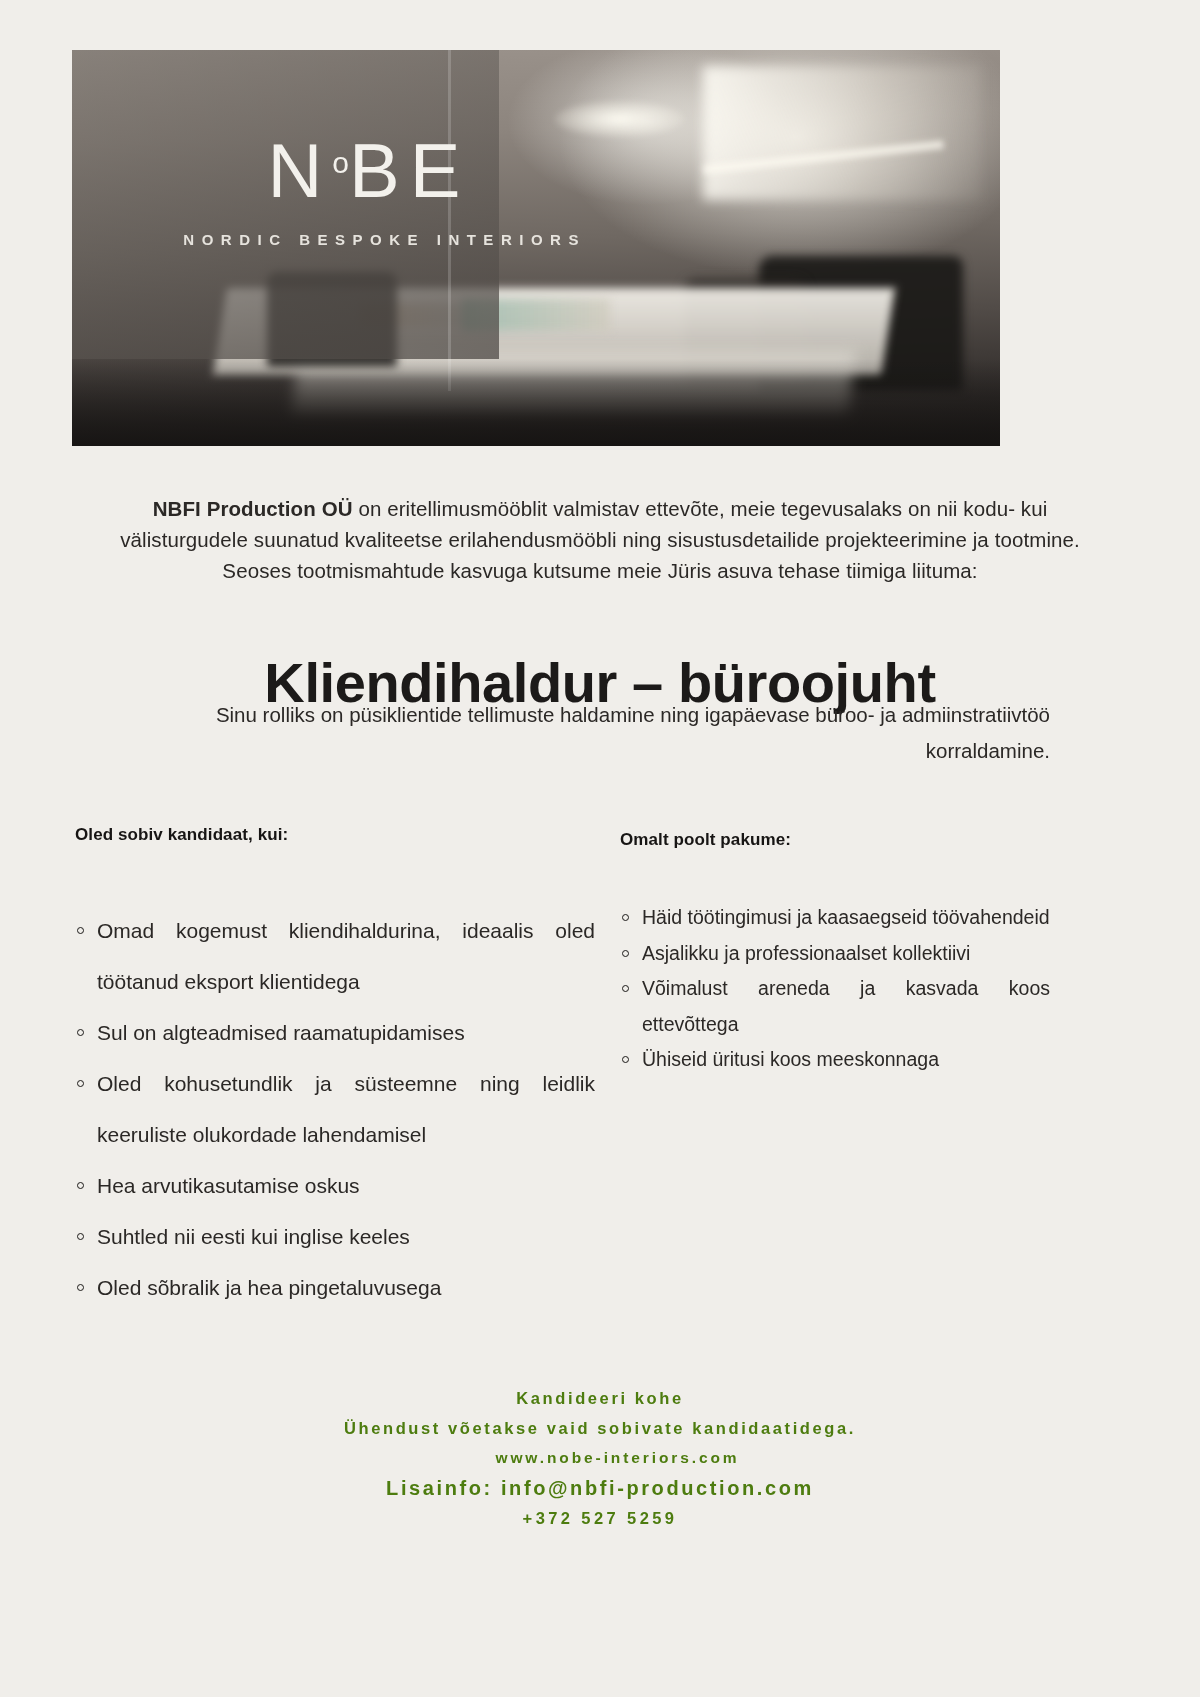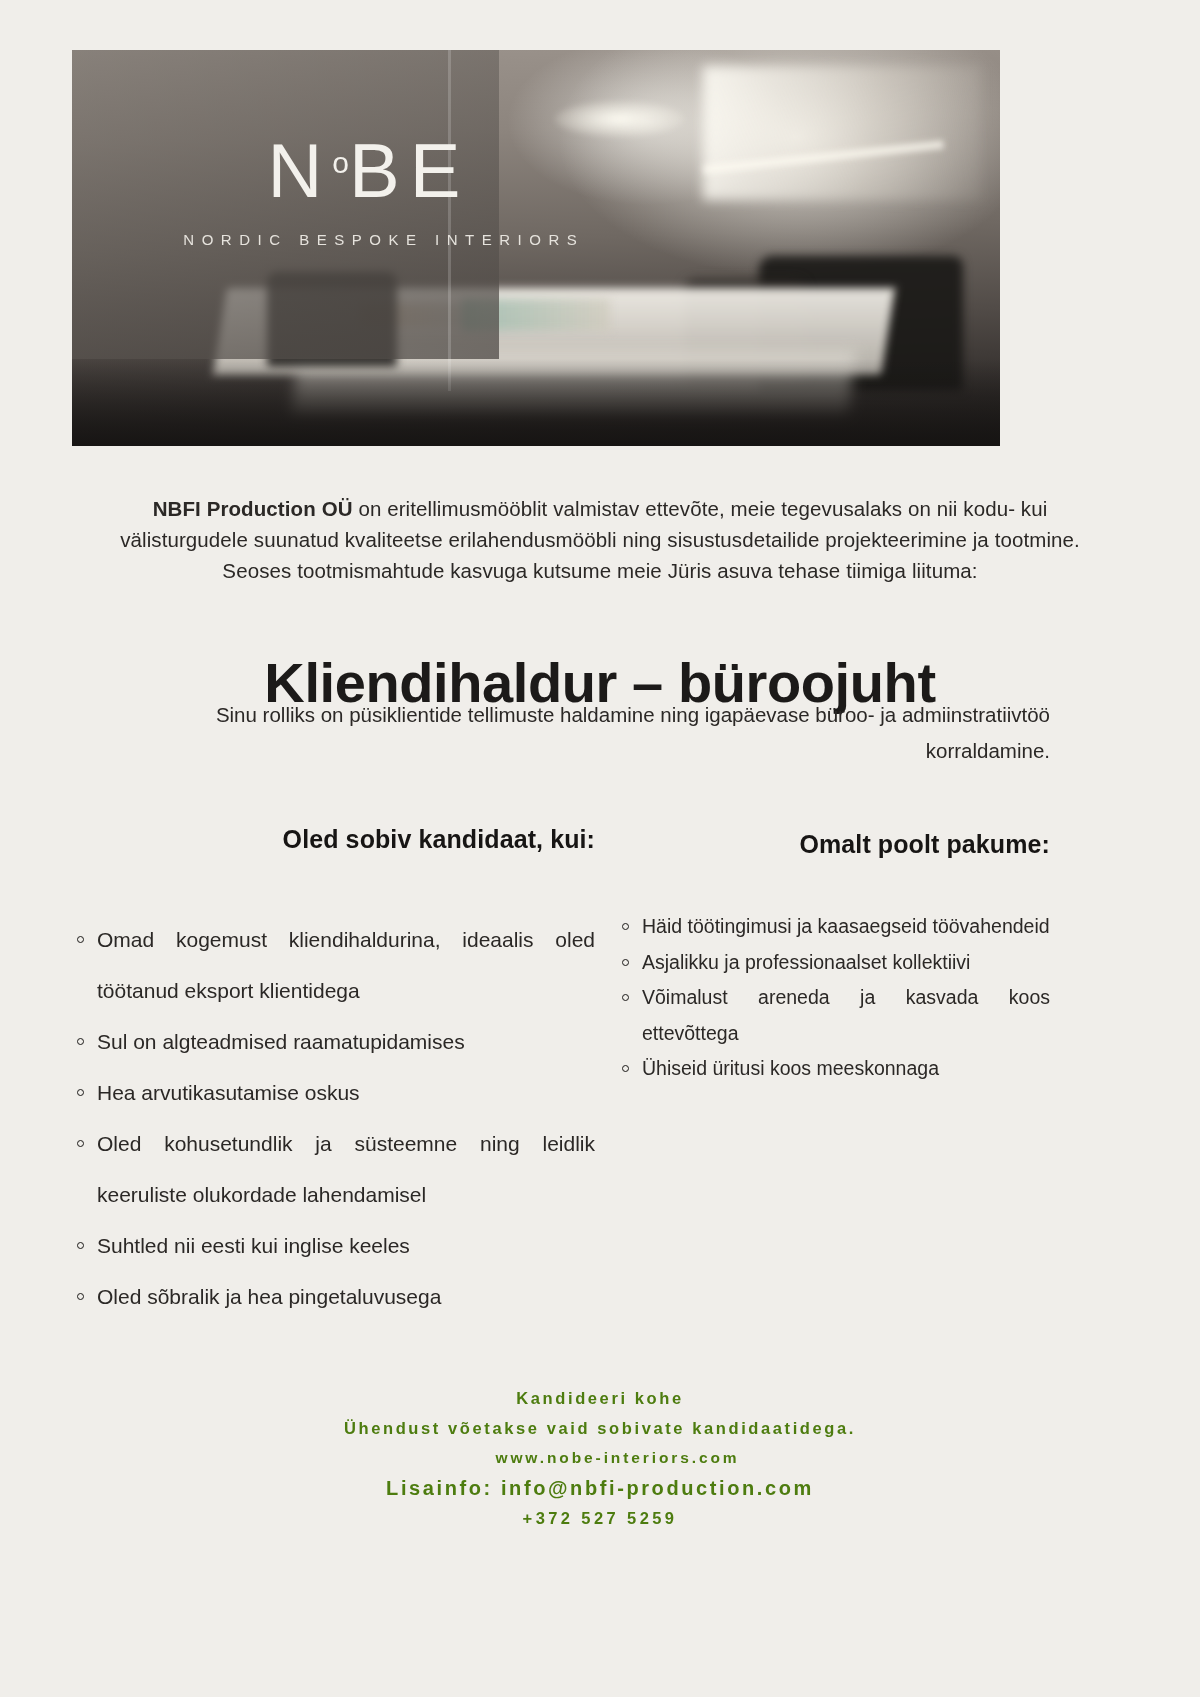--- a/index.html
+++ b/index.html
@@ -181,21 +181,21 @@
   }
   .logo-mark .sup {
     font-size: 30px;
     vertical-align: 24px;
     letter-spacing: 0;
   }
   .logo-sub {
     margin-top: 22px;
     font-size: 15px;
     letter-spacing: 7.5px;
-    font-weight: 400;
+    font-weight: 700;
     color: #e6e3dd;
     white-space: nowrap;
   }
 
   
   .intro {
     position: absolute;
     left: 90px;
     top: 472px;
     width: 1020px;
@@ -237,25 +237,24 @@
     top: 825px;
     width: 520px;
   }
   .col-right {
     position: absolute;
     left: 620px;
     top: 830px;
     width: 430px;
   }
   .col-heading {
-    font-size: 25px;
+    font-size: 17px;
     font-weight: 700;
     color: #171514;
     letter-spacing: 0.1px;
-    text-align: right;
   }
   ul.blist {
     list-style: none;
     margin: 0;
     padding: 0;
   }
   .col-left ul.blist { margin-top: 60px; }
   .col-right ul.blist { margin-top: 50px; }
 
   ul.blist li {
@@ -339,22 +338,22 @@
   <p class="intro"><b>NBFI Production OÜ</b><span> on eritellimusmööblit valmistav ettevõte, meie tegevusalaks on nii kodu- kui välisturgudele suunatud kvaliteetse erilahendusmööbli ning sisustusdetailide projekteerimine ja tootmine. Seoses tootmismahtude kasvuga kutsume meie Jüris asuva tehase tiimiga liituma:</span></p>
 
   <h1 class="job-title">Kliendihaldur – büroojuht</h1>
   <p class="job-subtitle">Sinu rolliks on püsiklientide tellimuste haldamine ning igapäevase büroo- ja admiinstratiivtöö korraldamine.</p>
 
   <div class="col-left">
     <div class="col-heading">Oled sobiv kandidaat, kui:</div>
     <ul class="blist">
       <li><span class="bullet"></span><span>Omad kogemust kliendihaldurina, ideaalis oled töötanud eksport klientidega</span></li>
       <li><span class="bullet"></span><span>Sul on algteadmised raamatupidamises</span></li>
+      <li><span class="bullet"></span><span>Oled kohusetundlik ja süsteemne ning leidlik keeruliste olukordade lahendamisel</span></li>
       <li><span class="bullet"></span><span>Hea arvutikasutamise oskus</span></li>
-      <li><span class="bullet"></span><span>Oled kohusetundlik ja süsteemne ning leidlik keeruliste olukordade lahendamisel</span></li>
       <li><span class="bullet"></span><span>Suhtled nii eesti kui inglise keeles</span></li>
       <li><span class="bullet"></span><span>Oled sõbralik ja hea pingetaluvusega</span></li>
     </ul>
   </div>
 
   <div class="col-right">
     <div class="col-heading">Omalt poolt pakume:</div>
     <ul class="blist">
       <li><span class="bullet"></span><span>Häid töötingimusi ja kaasaegseid töövahendeid</span></li>
       <li><span class="bullet"></span><span>Asjalikku ja professionaalset kollektiivi</span></li>

